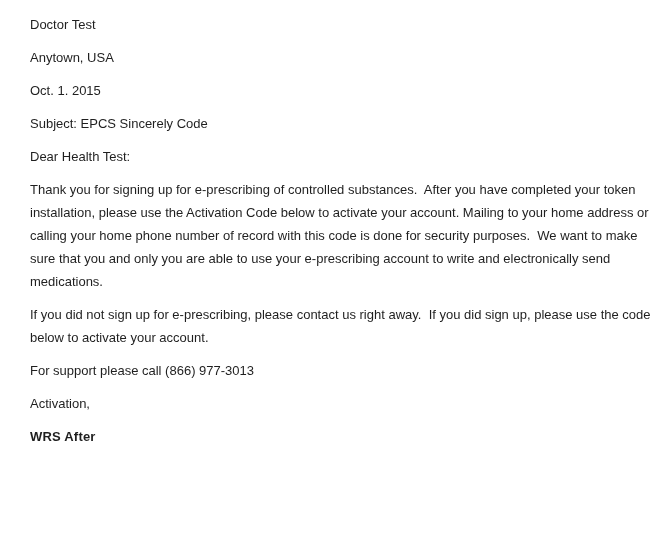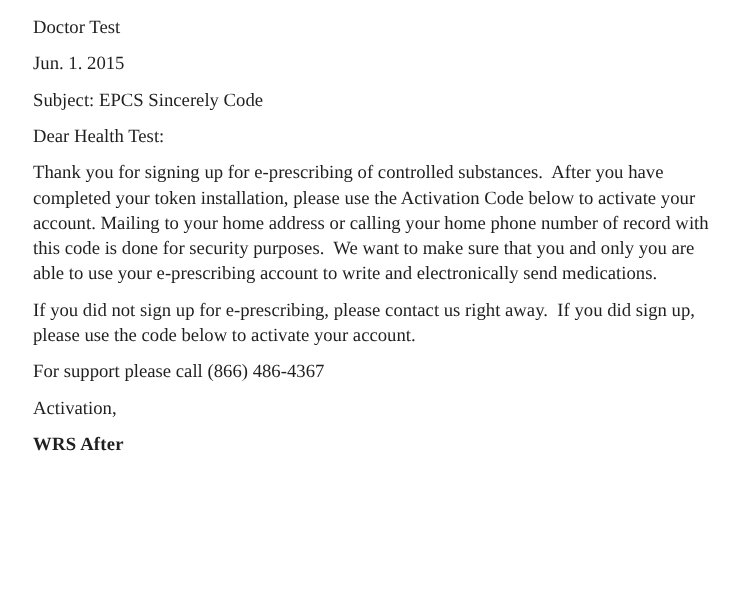--- a/index.html
+++ b/index.html
@@ -11,42 +11,43 @@
     height: 541px;
     background: #ffffff;
     overflow: hidden;
   }
   .page {
     box-sizing: border-box;
     width: 669px;
     height: 541px;
     padding: 13px 0 0 30px;
     background: #ffffff;
-    font-family: Liberation Serif, serif;
-    font-size: 17px;
+    font-family: Liberation Sans, sans-serif;
+    font-size: 13px;
     color: #1f1f1f;
   }
   .line {
     margin: 0 0 10px 0;
     width: 622px;
     line-height: 23px;
     white-space: pre-wrap;
     word-wrap: break-word;
   }
   .signature {
     font-weight: bold;
     letter-spacing: 0.2px;
   }
 </style>
 </head>
 <body>
 
 <div class="page">
   <p class="line">Doctor Test</p>
-  <p class="line">Jun. 1. 2015</p>
+  <p class="line">Anytown, USA</p>
+  <p class="line">Oct. 1. 2015</p>
   <p class="line">Subject: EPCS Sincerely Code</p>
   <p class="line">Dear Health Test:</p>
   <p class="line">Thank you for signing up for e-prescribing of controlled substances.  After you have completed your token installation, please use the Activation Code below to activate your account. Mailing to your home address or calling your home phone number of record with this code is done for security purposes.  We want to make sure that you and only you are able to use your e-prescribing account to write and electronically send medications.</p>
   <p class="line">If you did not sign up for e-prescribing, please contact us right away.  If you did sign up, please use the code below to activate your account.</p>
-  <p class="line">For support please call (866) 486-4367</p>
+  <p class="line">For support please call (866) 977-3013</p>
   <p class="line">Activation,</p>
   <p class="line signature">WRS After</p>
 </div>
 
 </body></html>

